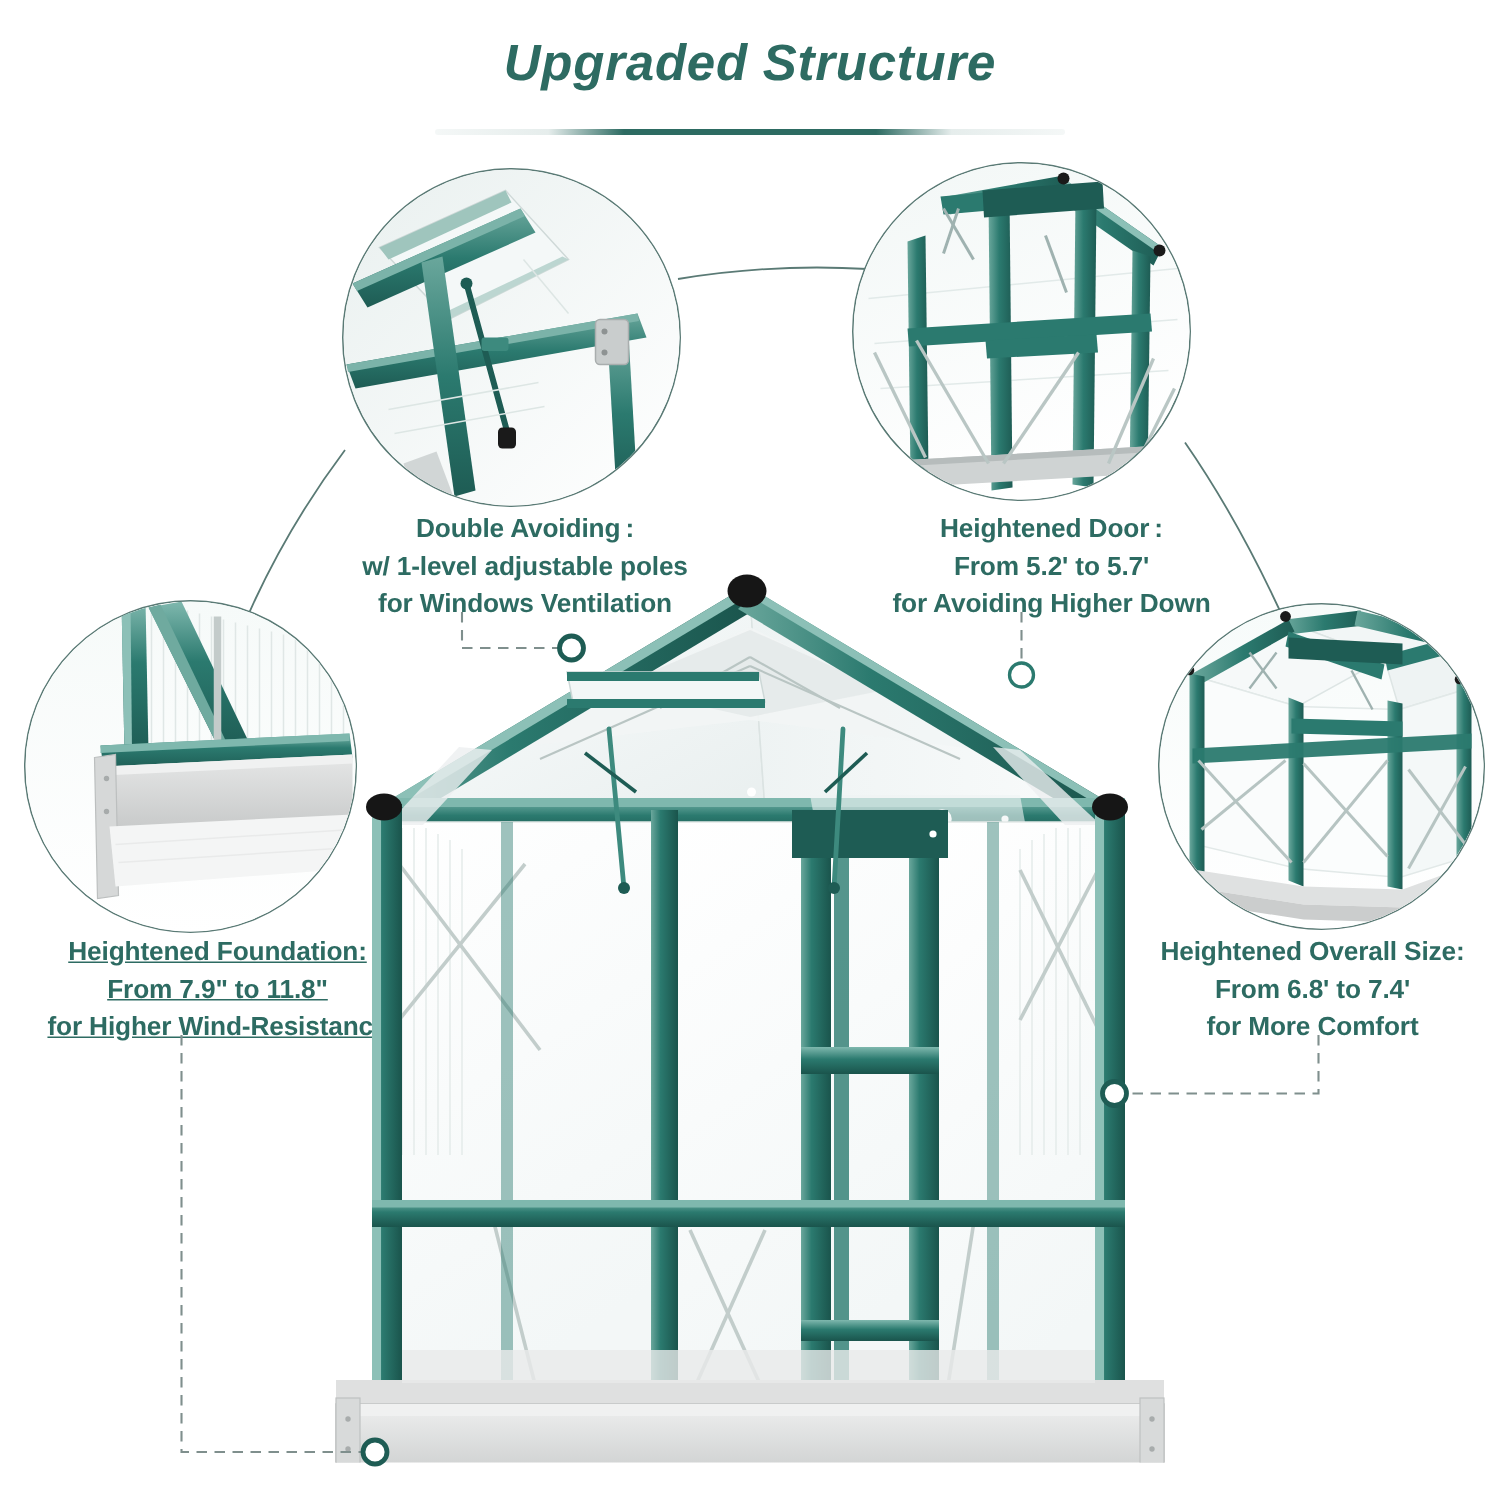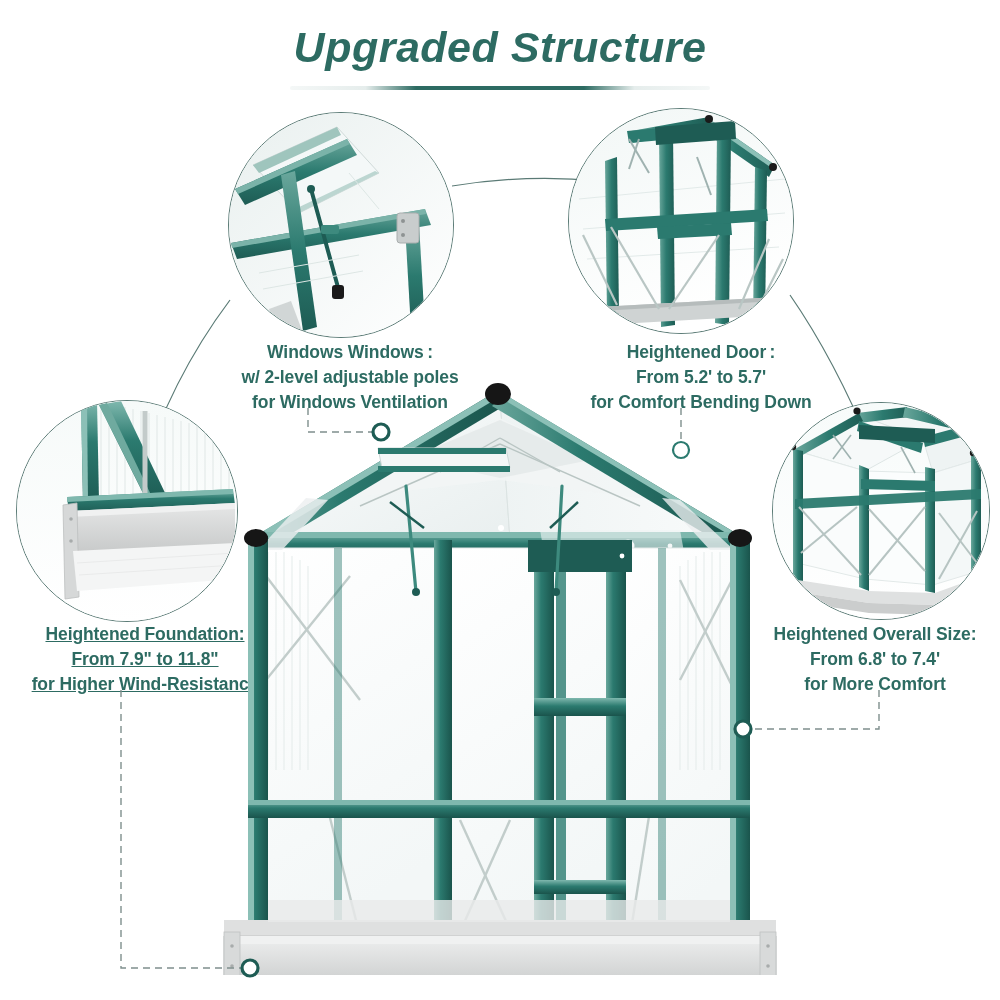--- a/index.html
+++ b/index.html
@@ -15,21 +15,21 @@
     background: #ffffff;
   }
 
   
   #title-block {
     position: absolute;
     top: 24px; left: 0; width: 1000px;
     text-align: center;
   }
   #page-title {
-    font-size: 43px;
+    font-size: 34px;
     font-weight: bold;
     font-style: italic;
     color: #2d6b62;
     letter-spacing: 0.5px;
     line-height: 1.1;
   }
   #title-rule {
     position: absolute;
     top: 86px; left: 290px;
     width: 420px; height: 4px;
@@ -139,22 +139,22 @@
       <g stroke="#dde6e4" stroke-width="1" fill="none">
         <line x1="30" y1="160" x2="130" y2="142"></line>
         <line x1="34" y1="176" x2="134" y2="158"></line>
         <line x1="120" y1="60" x2="150" y2="96"></line>
       </g>
       <polygon points="40,196 62,188 74,220 48,224" fill="#c2c8c7" opacity="0.7"></polygon>
     </svg>
   </div>
 
   <div class="callout-label" style="left:200px; top:340px; width:300px;">
-    <div>Windows Windows :</div>
-    <div>w/ 2-level adjustable poles</div>
+    <div>Double Avoiding :</div>
+    <div>w/ 1-level adjustable poles</div>
     <div>for Windows Ventilation</div>
   </div>
 
   <div class="callout-circle" style="left:568px; top:108px; width:226px; height:226px;">
     <svg class="circle-svg" width="226" height="226" viewBox="0 0 226 226">
       <defs>
         <linearGradient id="g2a" x1="0" y1="0" x2="0.4" y2="1">
           <stop offset="0" stop-color="#f2f7f6"></stop>
             <stop offset="1" stop-color="#ffffff"></stop>
         </linearGradient>
@@ -211,21 +211,21 @@
       </g>
 
       <circle cx="140" cy="10" r="4" fill="#1a1a1a"></circle>
       <circle cx="204" cy="58" r="4" fill="#1a1a1a"></circle>
     </svg>
   </div>
 
   <div class="callout-label" style="left:556px; top:340px; width:290px;text-align:center;">
     <div>Heightened Door :</div>
     <div>From 5.2' to 5.7'</div>
-    <div>for Comfort Bending Down</div>
+    <div>for Avoiding Higher Down</div>
   </div>
 
   <div class="callout-circle" style="left:16px; top:400px; width:222px; height:222px;">
     <svg class="circle-svg" width="222" height="222" viewBox="0 0 222 222">
       <defs>
         <linearGradient id="g3a" x1="0" y1="0" x2="0" y2="1">
           <stop offset="0" stop-color="#f6faf9"></stop>
             <stop offset="1" stop-color="#ffffff"></stop>
         </linearGradient>
         <linearGradient id="bar3" x1="0" y1="0" x2="0" y2="1">

